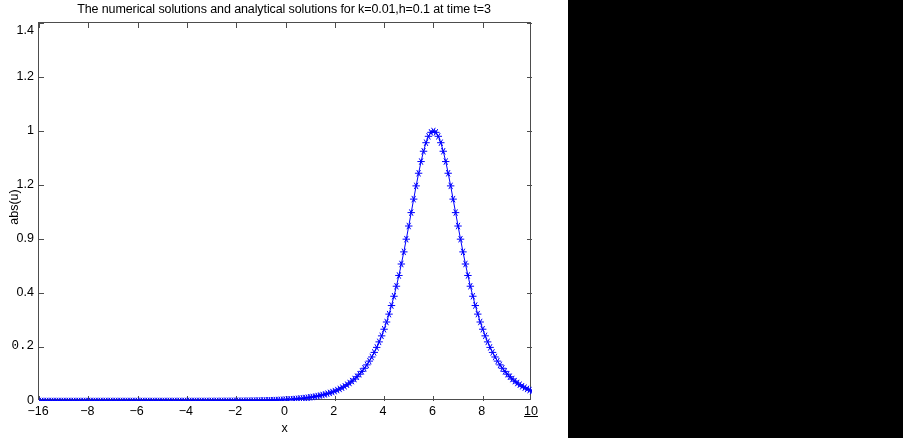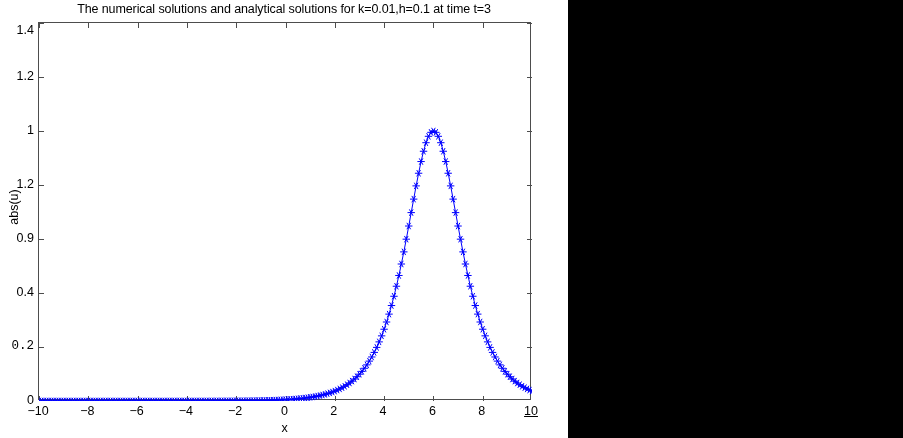--- a/index.html
+++ b/index.html
@@ -787,21 +787,21 @@
       <div class="tick-label-y" style="top: 378px;">0</div>
       <div class="tick-label-y" style="top: 324px; font-family: Liberation Mono, monospace;">0.2</div>
       <div class="tick-label-y" style="top: 270px;">0.4</div>
       <div class="tick-label-y" style="top: 216px;">0.9</div>
       <div class="tick-label-y" style="top: 162px;">1.2</div>
       <div class="tick-label-y" style="top: 108px;">1</div>
       <div class="tick-label-y" style="top: 54px;">1.2</div>
       <div class="tick-label-y" style="top: 8px;">1.4</div>
     </div>
   <div id="x-tick-labels">
-      <div class="tick-label-x" style="left: 0px;">−10</div>
+      <div class="tick-label-x" style="left: 0px;">−16</div>
       <div class="tick-label-x" style="left: 49.3px;">−8</div>
       <div class="tick-label-x" style="left: 98.6px;">−6</div>
       <div class="tick-label-x" style="left: 147.9px;">−4</div>
       <div class="tick-label-x" style="left: 197.2px;">−2</div>
       <div class="tick-label-x" style="left: 246.5px;">0</div>
       <div class="tick-label-x" style="left: 295.8px;">2</div>
       <div class="tick-label-x" style="left: 345.1px;">4</div>
       <div class="tick-label-x" style="left: 394.4px;">6</div>
       <div class="tick-label-x" style="left: 443.7px;">8</div>
       <div class="tick-label-x" style="left: 493px; text-decoration: underline;">10</div>

